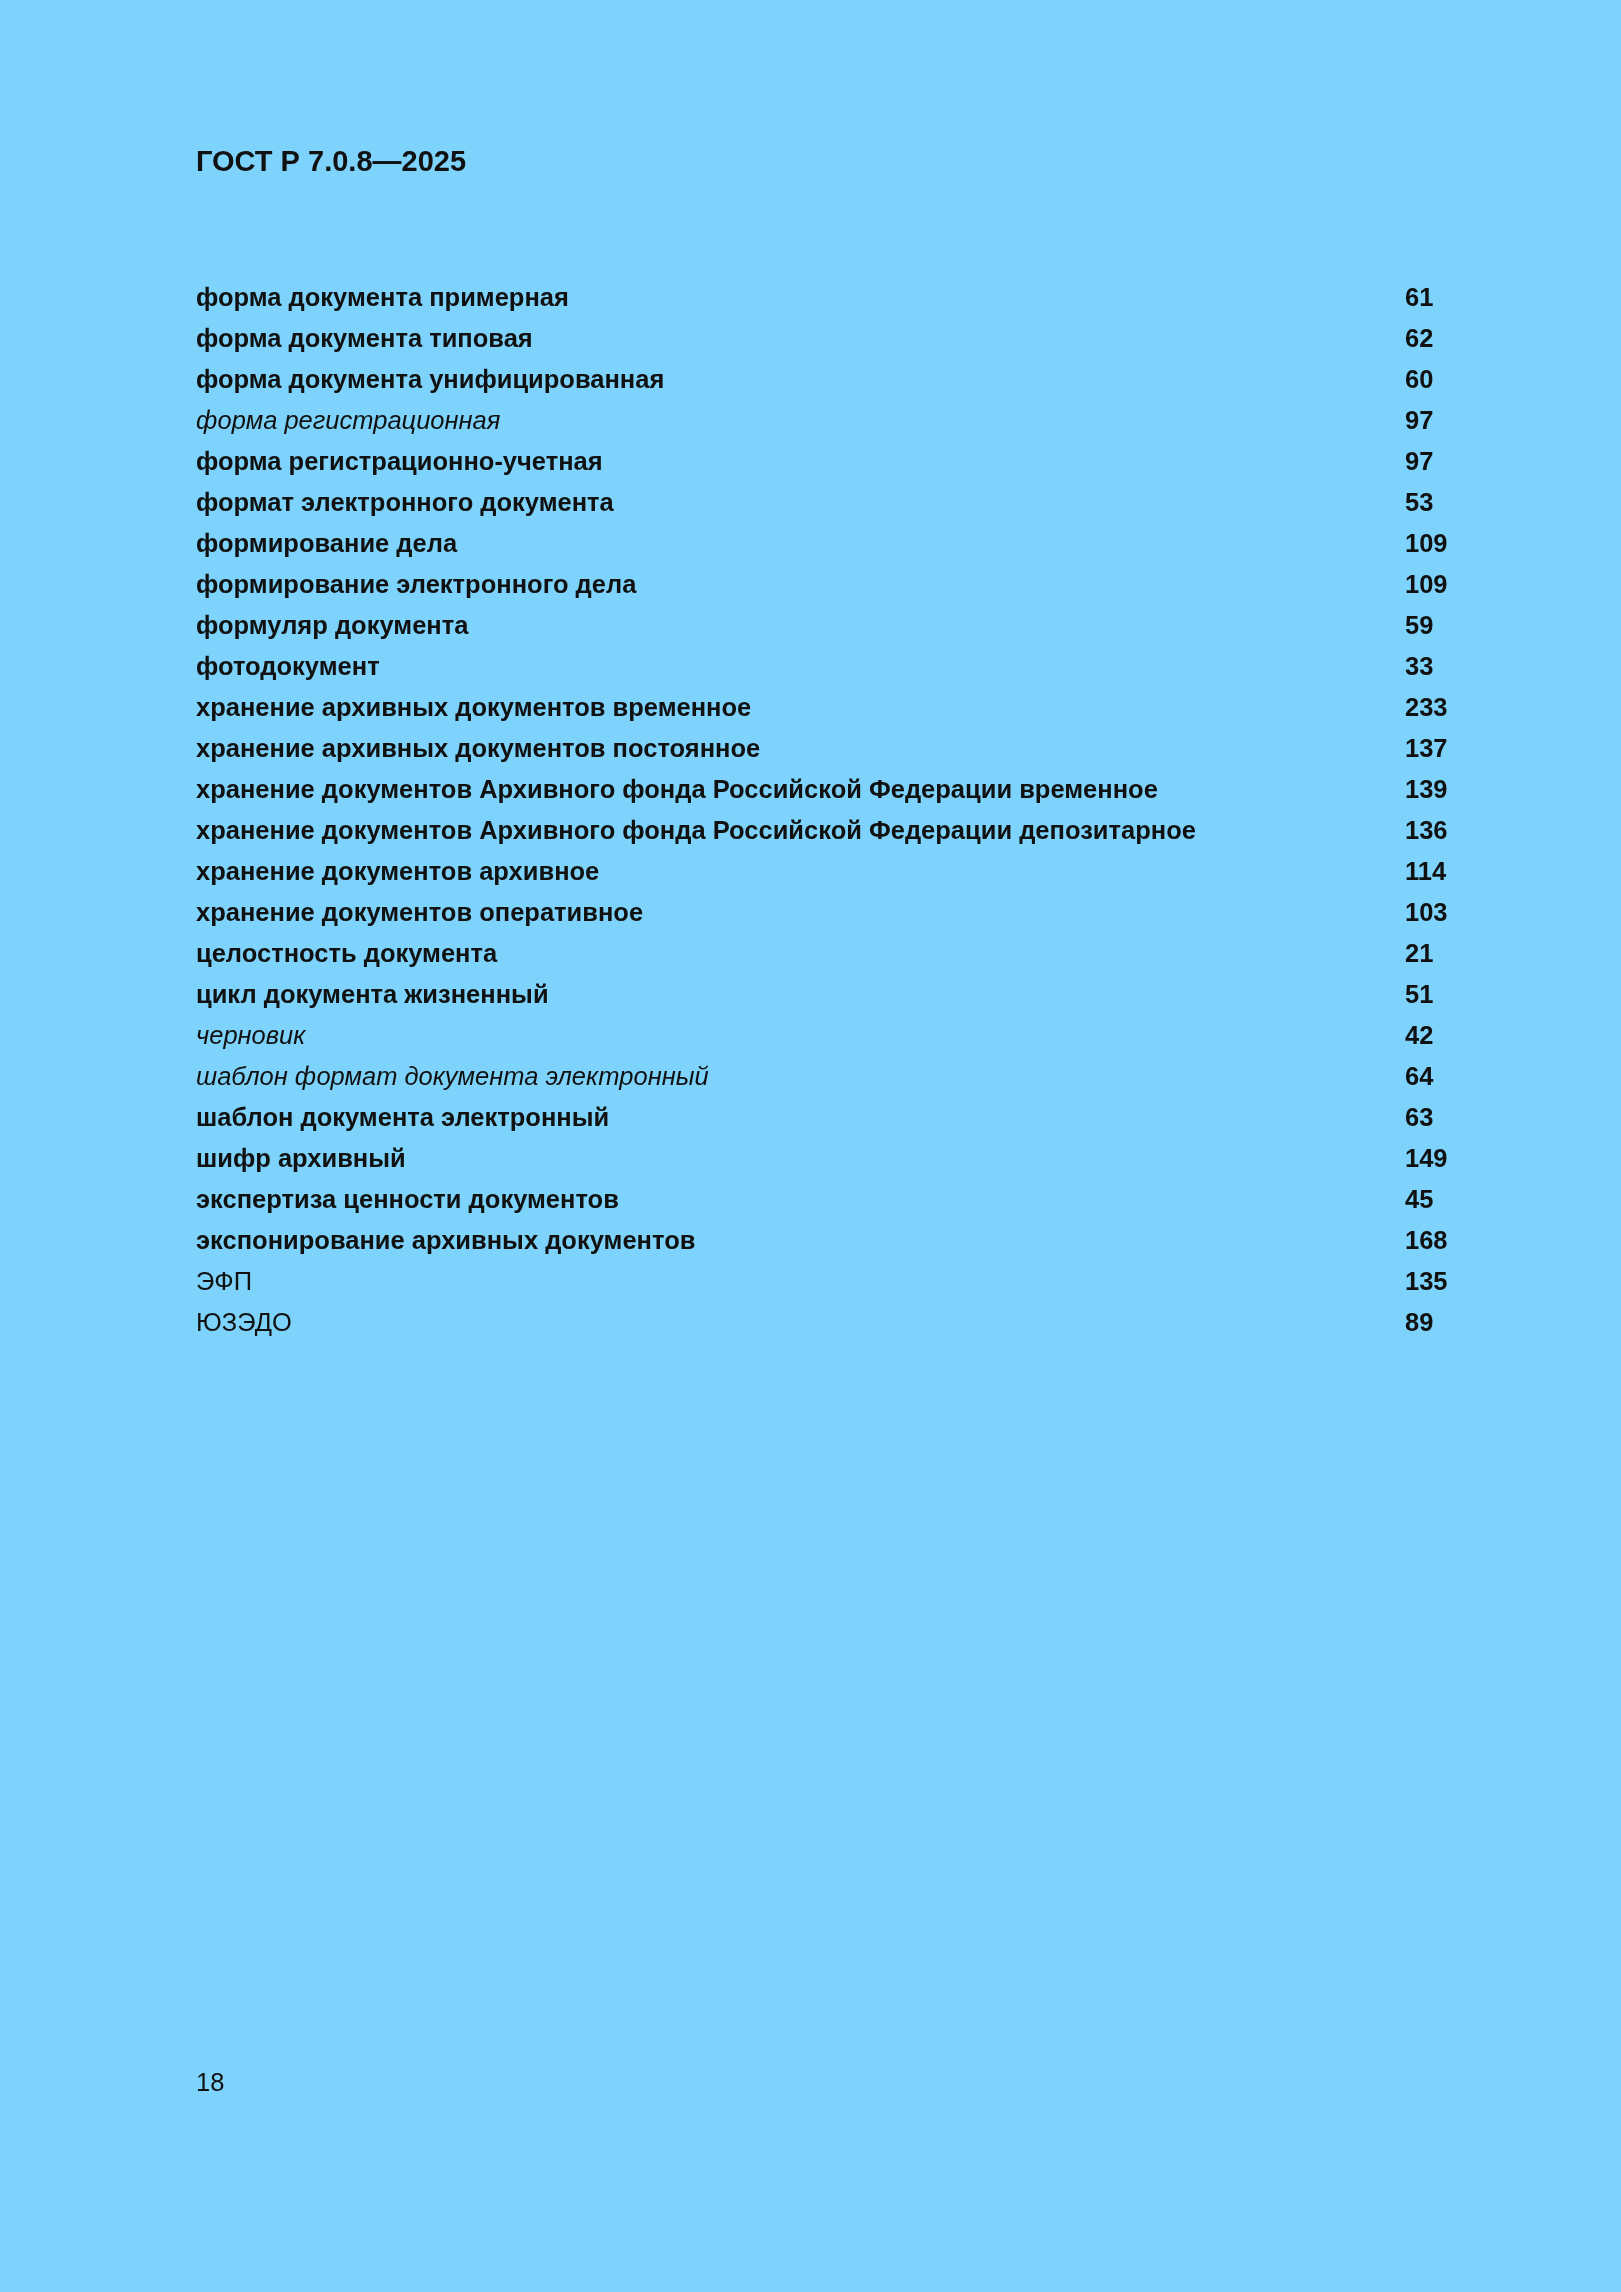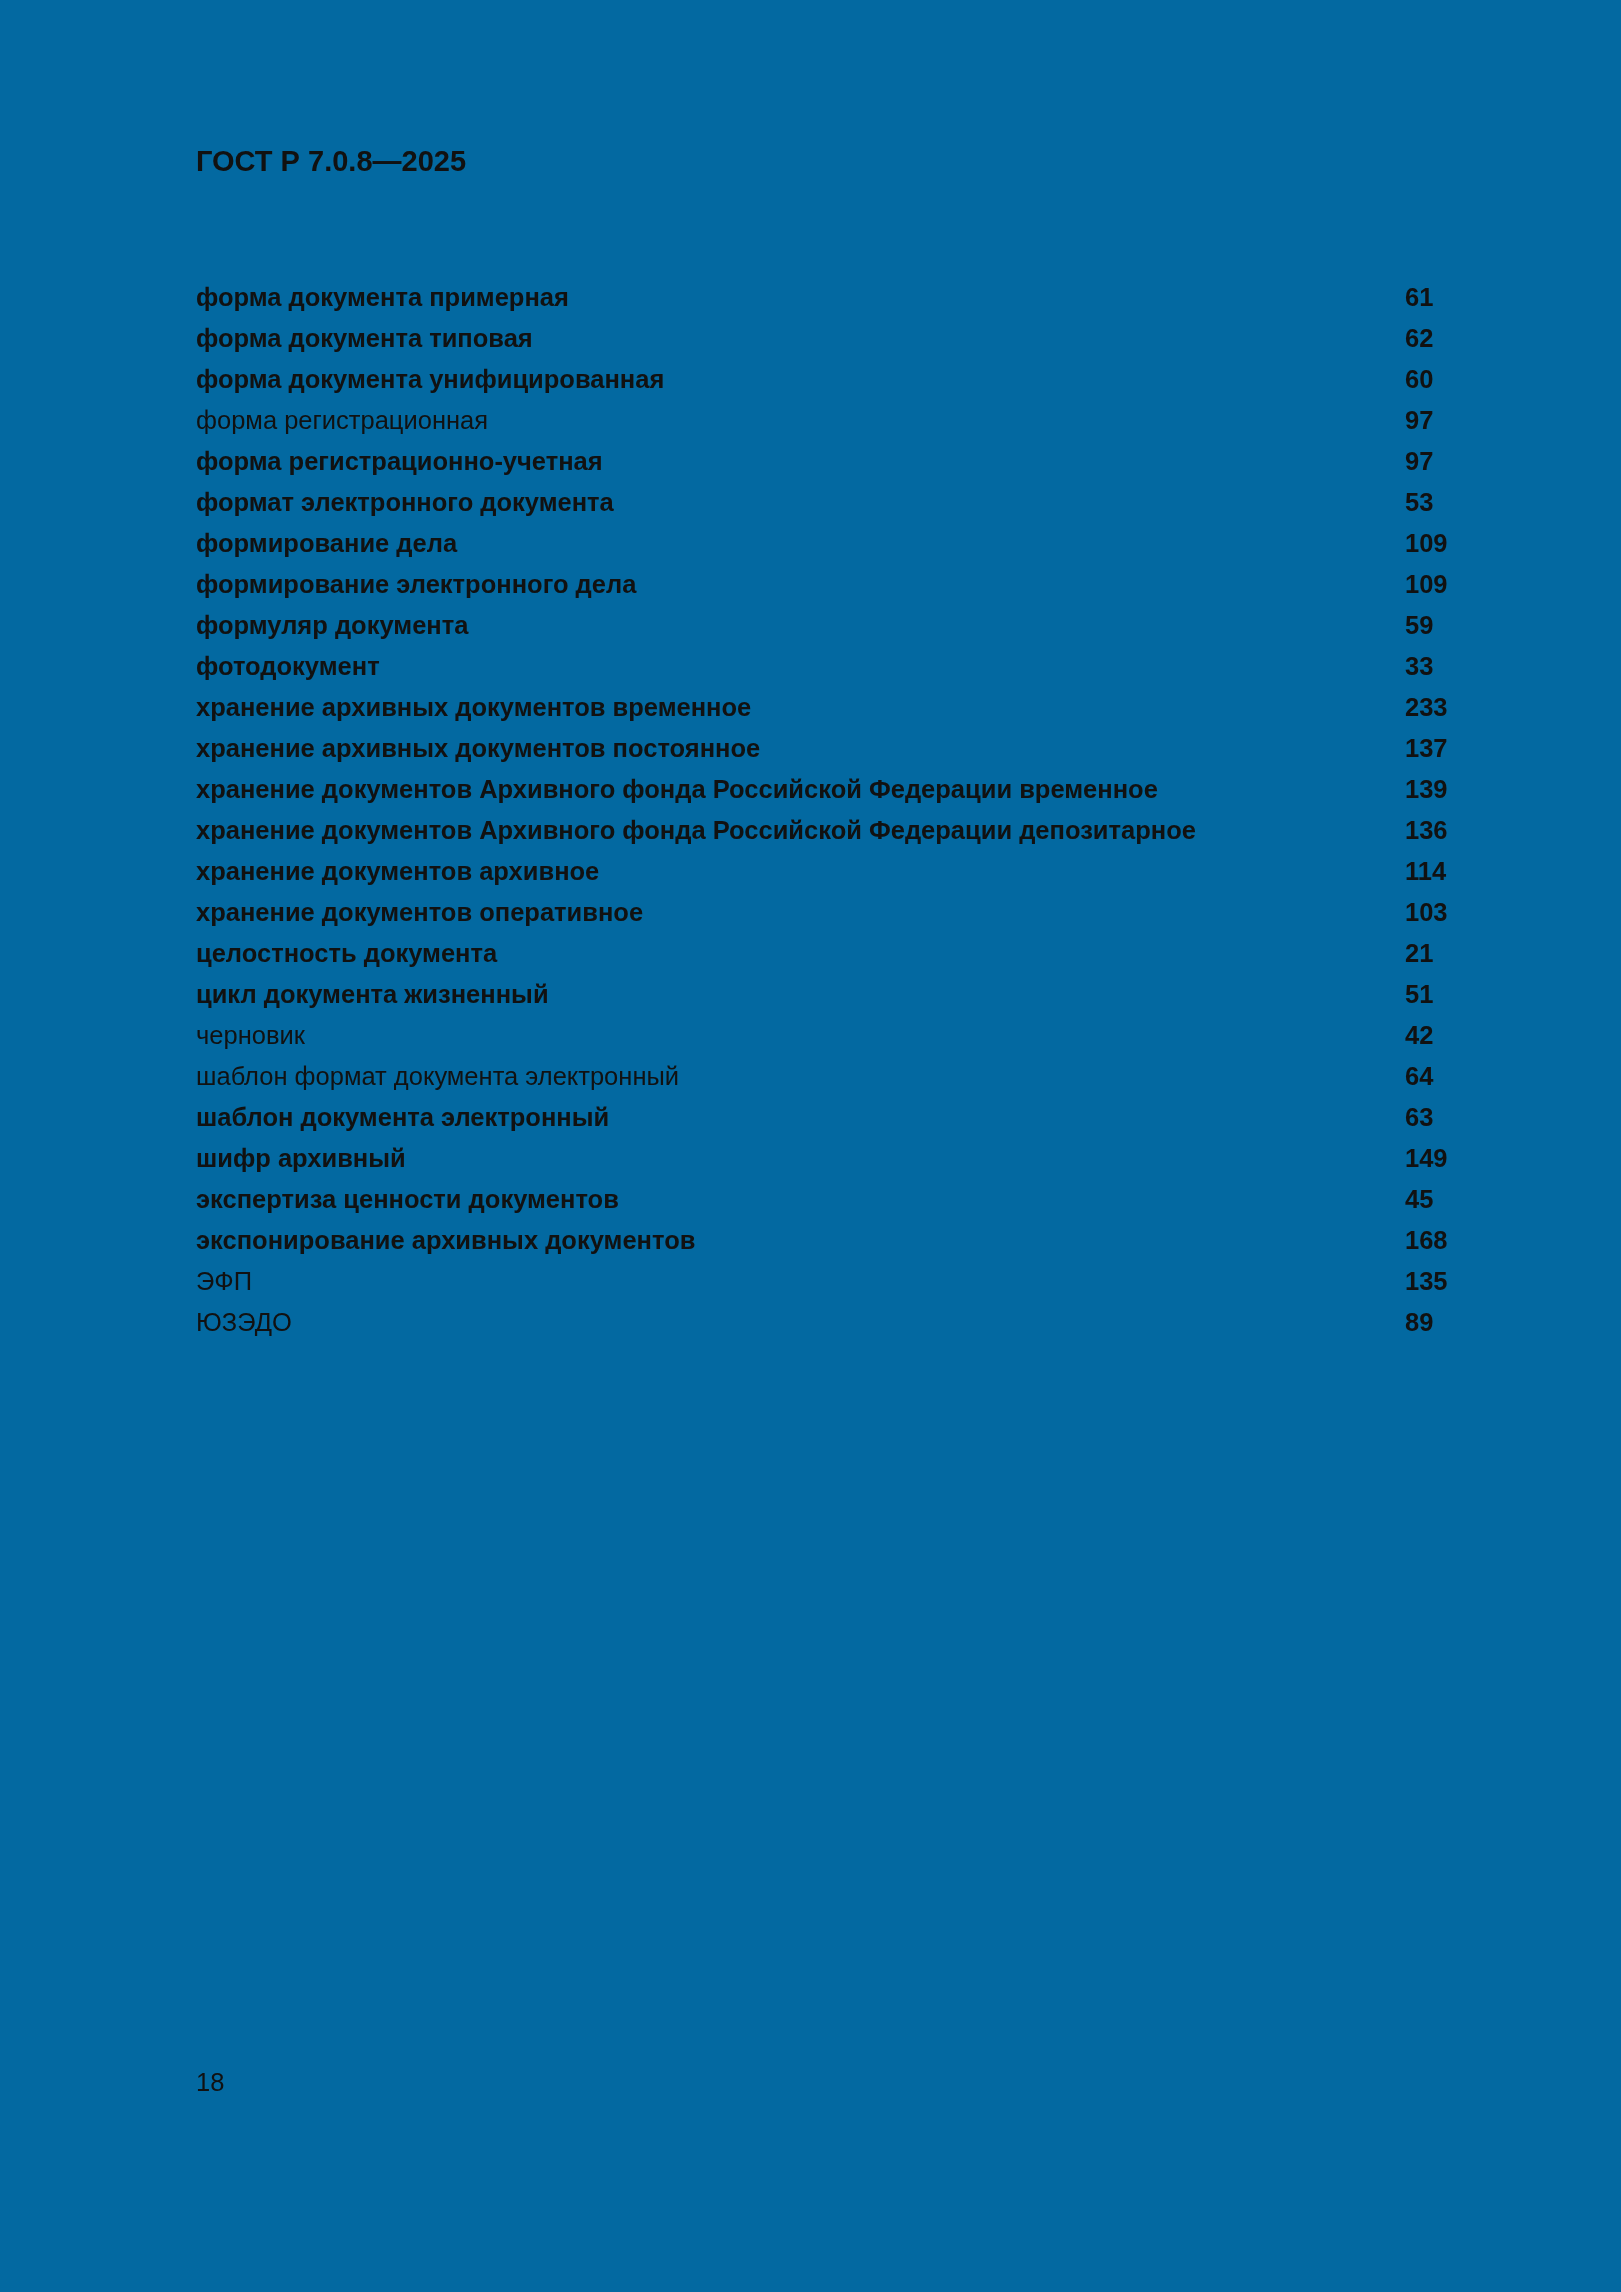--- a/index.html
+++ b/index.html
@@ -13,21 +13,21 @@
     position: relative;
     font-family: "Liberation Sans", "DejaVu Sans", sans-serif;
     color: #111111;
     overflow: hidden;
   }
   .page {
     position: absolute;
     left: 0; top: 0;
     width: 1621px;
     height: 2293px;
-    background: #0369a1;
+    background: #7dd3fc;
   }
   .doc-header {
     position: absolute;
     left: 196px;
     top: 147px;
     font-size: 29px;
     font-weight: bold;
     line-height: 1;
     white-space: nowrap;
   }
@@ -53,21 +53,21 @@
     position: absolute;
     left: 1209px;
     top: 50%;
     transform: translateY(-50%);
     font-size: 25.5px;
     font-weight: bold;
     font-style: normal;
     line-height: 1;
   }
   .style-bold .term { font-weight: bold; }
-  .style-italic .term { font-weight: normal; }
+  .style-italic .term { font-style: italic; font-weight: normal; }
   .style-regular .term { font-weight: normal; }
   .doc-footer {
     position: absolute;
     left: 196px;
     top: 2068px;
     font-size: 25.5px;
     line-height: 1.15;
   }
 </style>
 </head>

